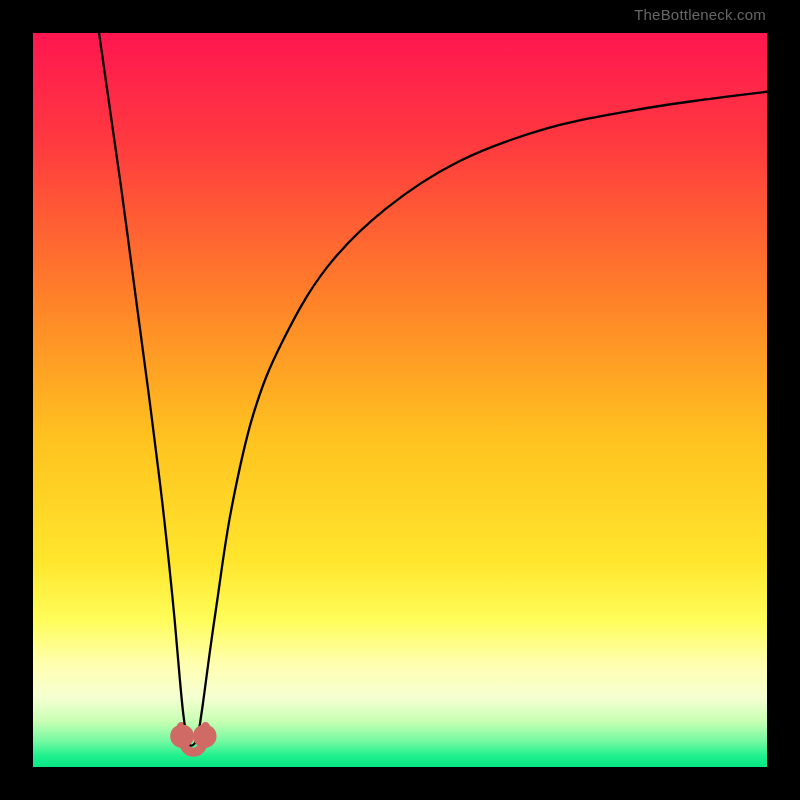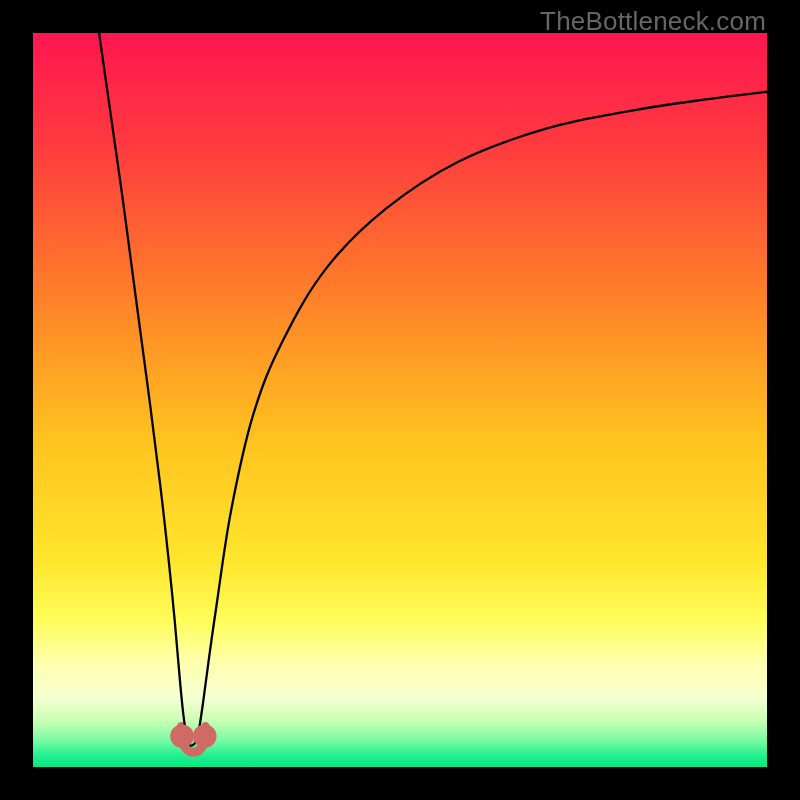--- a/index.html
+++ b/index.html
@@ -23,21 +23,21 @@
     left: 33px;
     width: 734px;
     height: 734px;
     overflow: hidden;
   }
   .watermark {
     position: absolute;
     top: 6px;
     right: 34px;
     color: #666;
-    font-size: 26px;
+    font-size: 15px;
     letter-spacing: 0.2px;
     font-weight: 400;
   }
 </style>
 </head>
 <body>
 
 <div class="frame">
 
   <div class="watermark">TheBottleneck.com</div>

